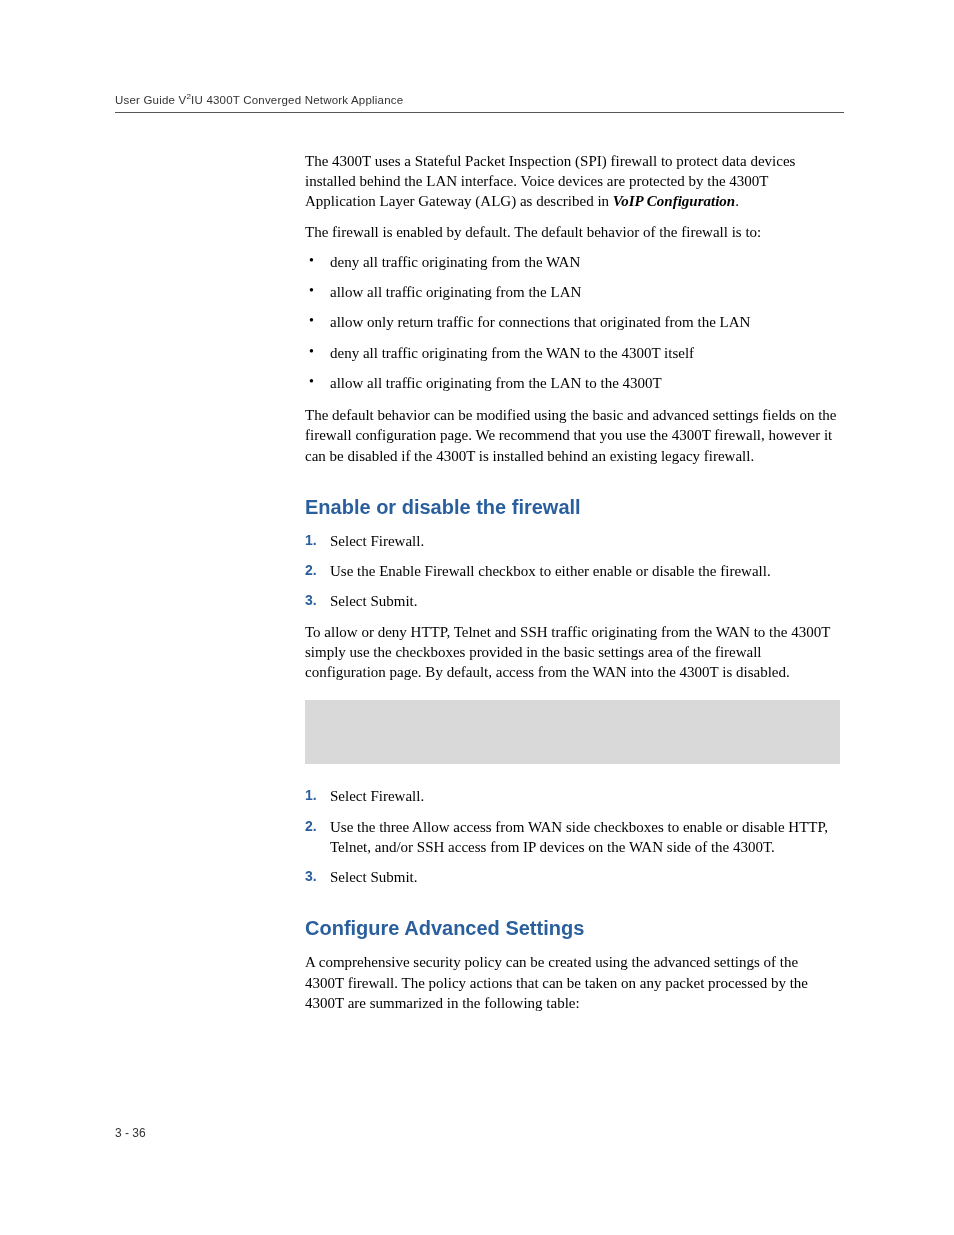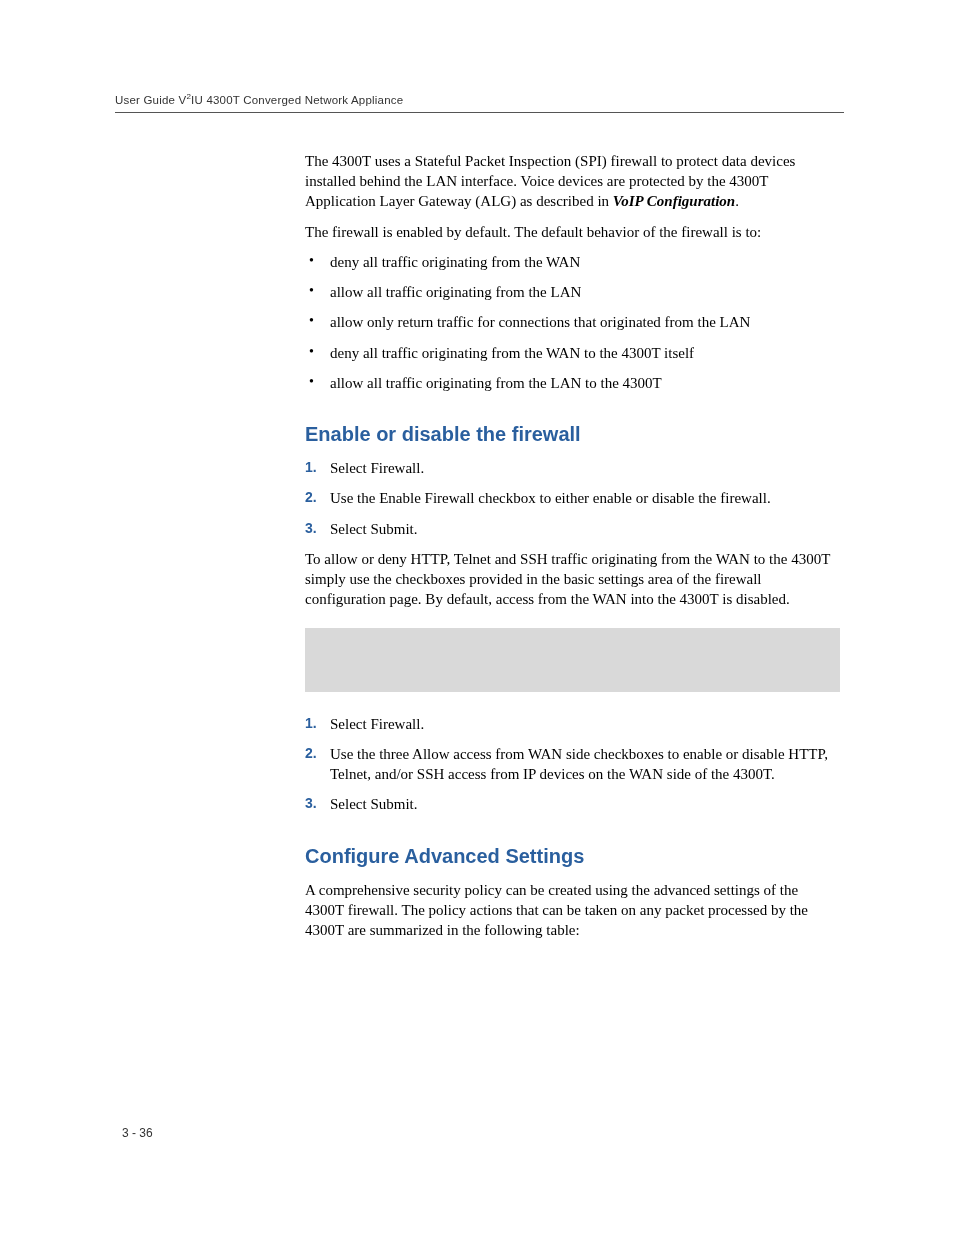--- a/index.html
+++ b/index.html
@@ -93,21 +93,21 @@
     }
     .callout-box {
       background: #d9d9d9;
       height: 64px;
       width: 100%;
       margin: 18px 0 22px 0;
     }
     .page-footer {
       position: absolute;
       bottom: 95px;
-      left: 122px;
+      left: 115px;
       font-family: "Trebuchet MS", "Lucida Sans", Arial, sans-serif;
       font-size: 12px;
       color: #333;
     }
   </style>
 </head>
 <body>
 
 <div class="page-header">
   <span>User Guide V</span><sup>2</sup><span>IU 4300T Converged Network Appliance</span>
@@ -122,20 +122,21 @@
   <p class="para">The firewall is enabled by default.  The default behavior of the firewall is to:</p>
 
   <ul class="bullet-list">
     <li>deny all traffic originating from the WAN</li>
     <li>allow all traffic originating from the LAN</li>
     <li>allow only return traffic for connections that originated from the LAN</li>
     <li>deny all traffic originating from the WAN to the 4300T itself</li>
     <li>allow all traffic originating from the LAN to the 4300T</li>
   </ul>
 
+  <p class="para">The default behavior can be modified using the basic and advanced settings fields on the firewall configuration page.  We recommend that you use the 4300T firewall, however it can be disabled if the 4300T is installed behind an existing legacy firewall.</p>
 
   <h3 class="section-heading">Enable or disable the firewall</h3>
   <ol class="numbered-list">
     <li>
       <span class="num">1.</span>
       <span>Select </span><span class="bold">Fire</span><span>wall.</span>
     </li>
     <li>
       <span class="num">2.</span>
       <span>Use the Enable Firewall checkbox to either enable or disable the firewall.</span>

